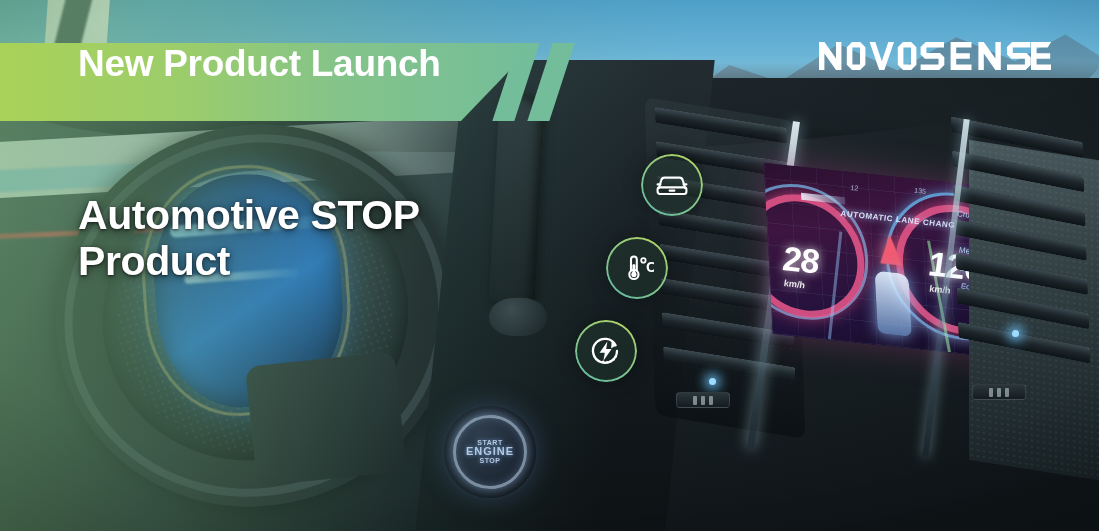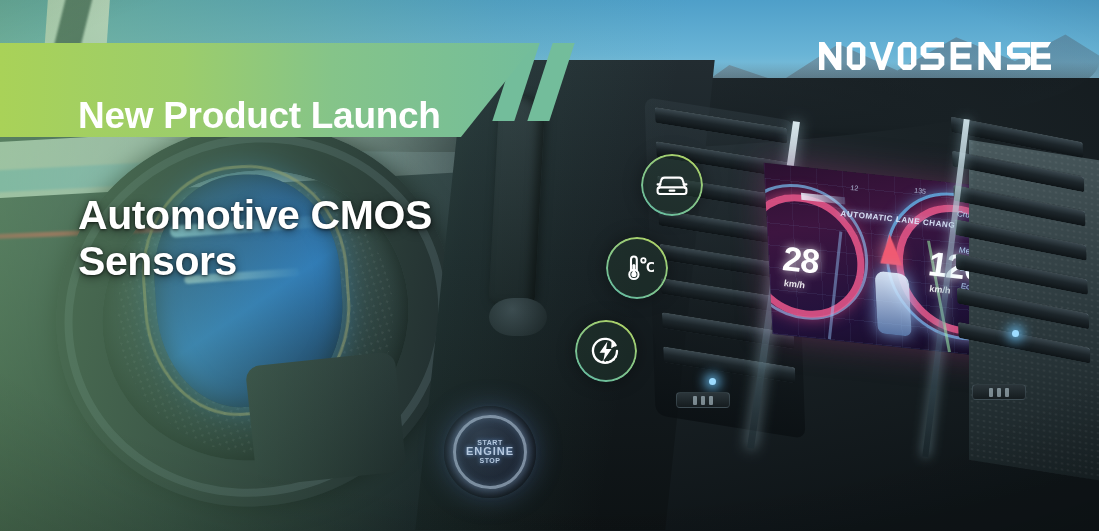--- a/index.html
+++ b/index.html
@@ -299,24 +299,24 @@
     pointer-events:none;
   }
   .vignette {
     position:absolute; inset:0; pointer-events:none;
     background:radial-gradient(130% 115% at 50% 42%, rgba(0,0,0,0) 45%, rgba(0,0,0,.42) 100%);
   }
 
   
   .ribbon-wrap { position:absolute; left:0; top:43px; height:78px; width:100%; }
   .ribbon {
-    position:absolute; left:0; top:0; height:94px; width:536px;
+    position:absolute; left:0; top:0; height:78px; width:536px;
     background:linear-gradient(90deg,#a9d258 0%, #9ccd6b 34%, #85c489 62%, #73bd9b 100%);
     clip-path:polygon(0 0, 100% 0, 86% 100%, 0 100%);
-    display:flex; align-items:flex-end;
+    display:flex; align-items:flex-start;
   }
   .ribbon-text {
     color:#ffffff; font-size:37px; font-weight:bold; letter-spacing:-.3px;
     padding-left:78px; white-space:nowrap;
   }
   .slash {
     position:absolute; top:0; height:78px; width:22px;
     background:#73bd9b;
     transform:skewX(-18deg);
   }
@@ -502,22 +502,22 @@
         <path d="M159.4 1h5.4L176.4 17.4V1h5.4v28h-5.4l-11.6-16.4V29h-5.4z"></path>
 
         <path d="M211.4 1h-18.3l-5.1 5.1v7.4l4.3 4.3h13.6v5.6h-17.9V29h18.6l5.1-5.1v-7.7l-4.3-4.3h-13.6V6.4h17.6z"></path>
 
         <path d="M218 1h20.1l-3.4 5.5h-11.1v5.8h13.6v5.4h-13.6v5.8h15.3V29H218z" transform="translate(-6 0)"></path>
       </g>
     </svg>
   </div>
 
   <div class="headline">
-    <div>Automotive CMOS</div>
-    <div>Sensors</div>
+    <div>Automotive STOP</div>
+    <div>Product</div>
   </div>
 
   <div class="badge badge-car">
     <span>
       <svg width="34" height="26" viewBox="0 0 34 26" fill="none" stroke="#ffffff" stroke-width="2.1" stroke-linecap="round" stroke-linejoin="round">
         <path d="M4 16 L6.2 8.2 C6.6 6.6 8 5.6 9.6 5.6 h14.8 c1.6 0 3 1 3.4 2.6 L30 16"></path>
         <rect x="2.6" y="15.4" width="28.8" height="6.6" rx="2.2"></rect>
         <path d="M2.6 12.4 H5.4"></path>
           <path d="M28.6 12.4 H31.4"></path>
         <rect x="13.6" y="17.6" width="6.8" height="2.2" rx="1" fill="#ffffff" stroke="none"></rect>

